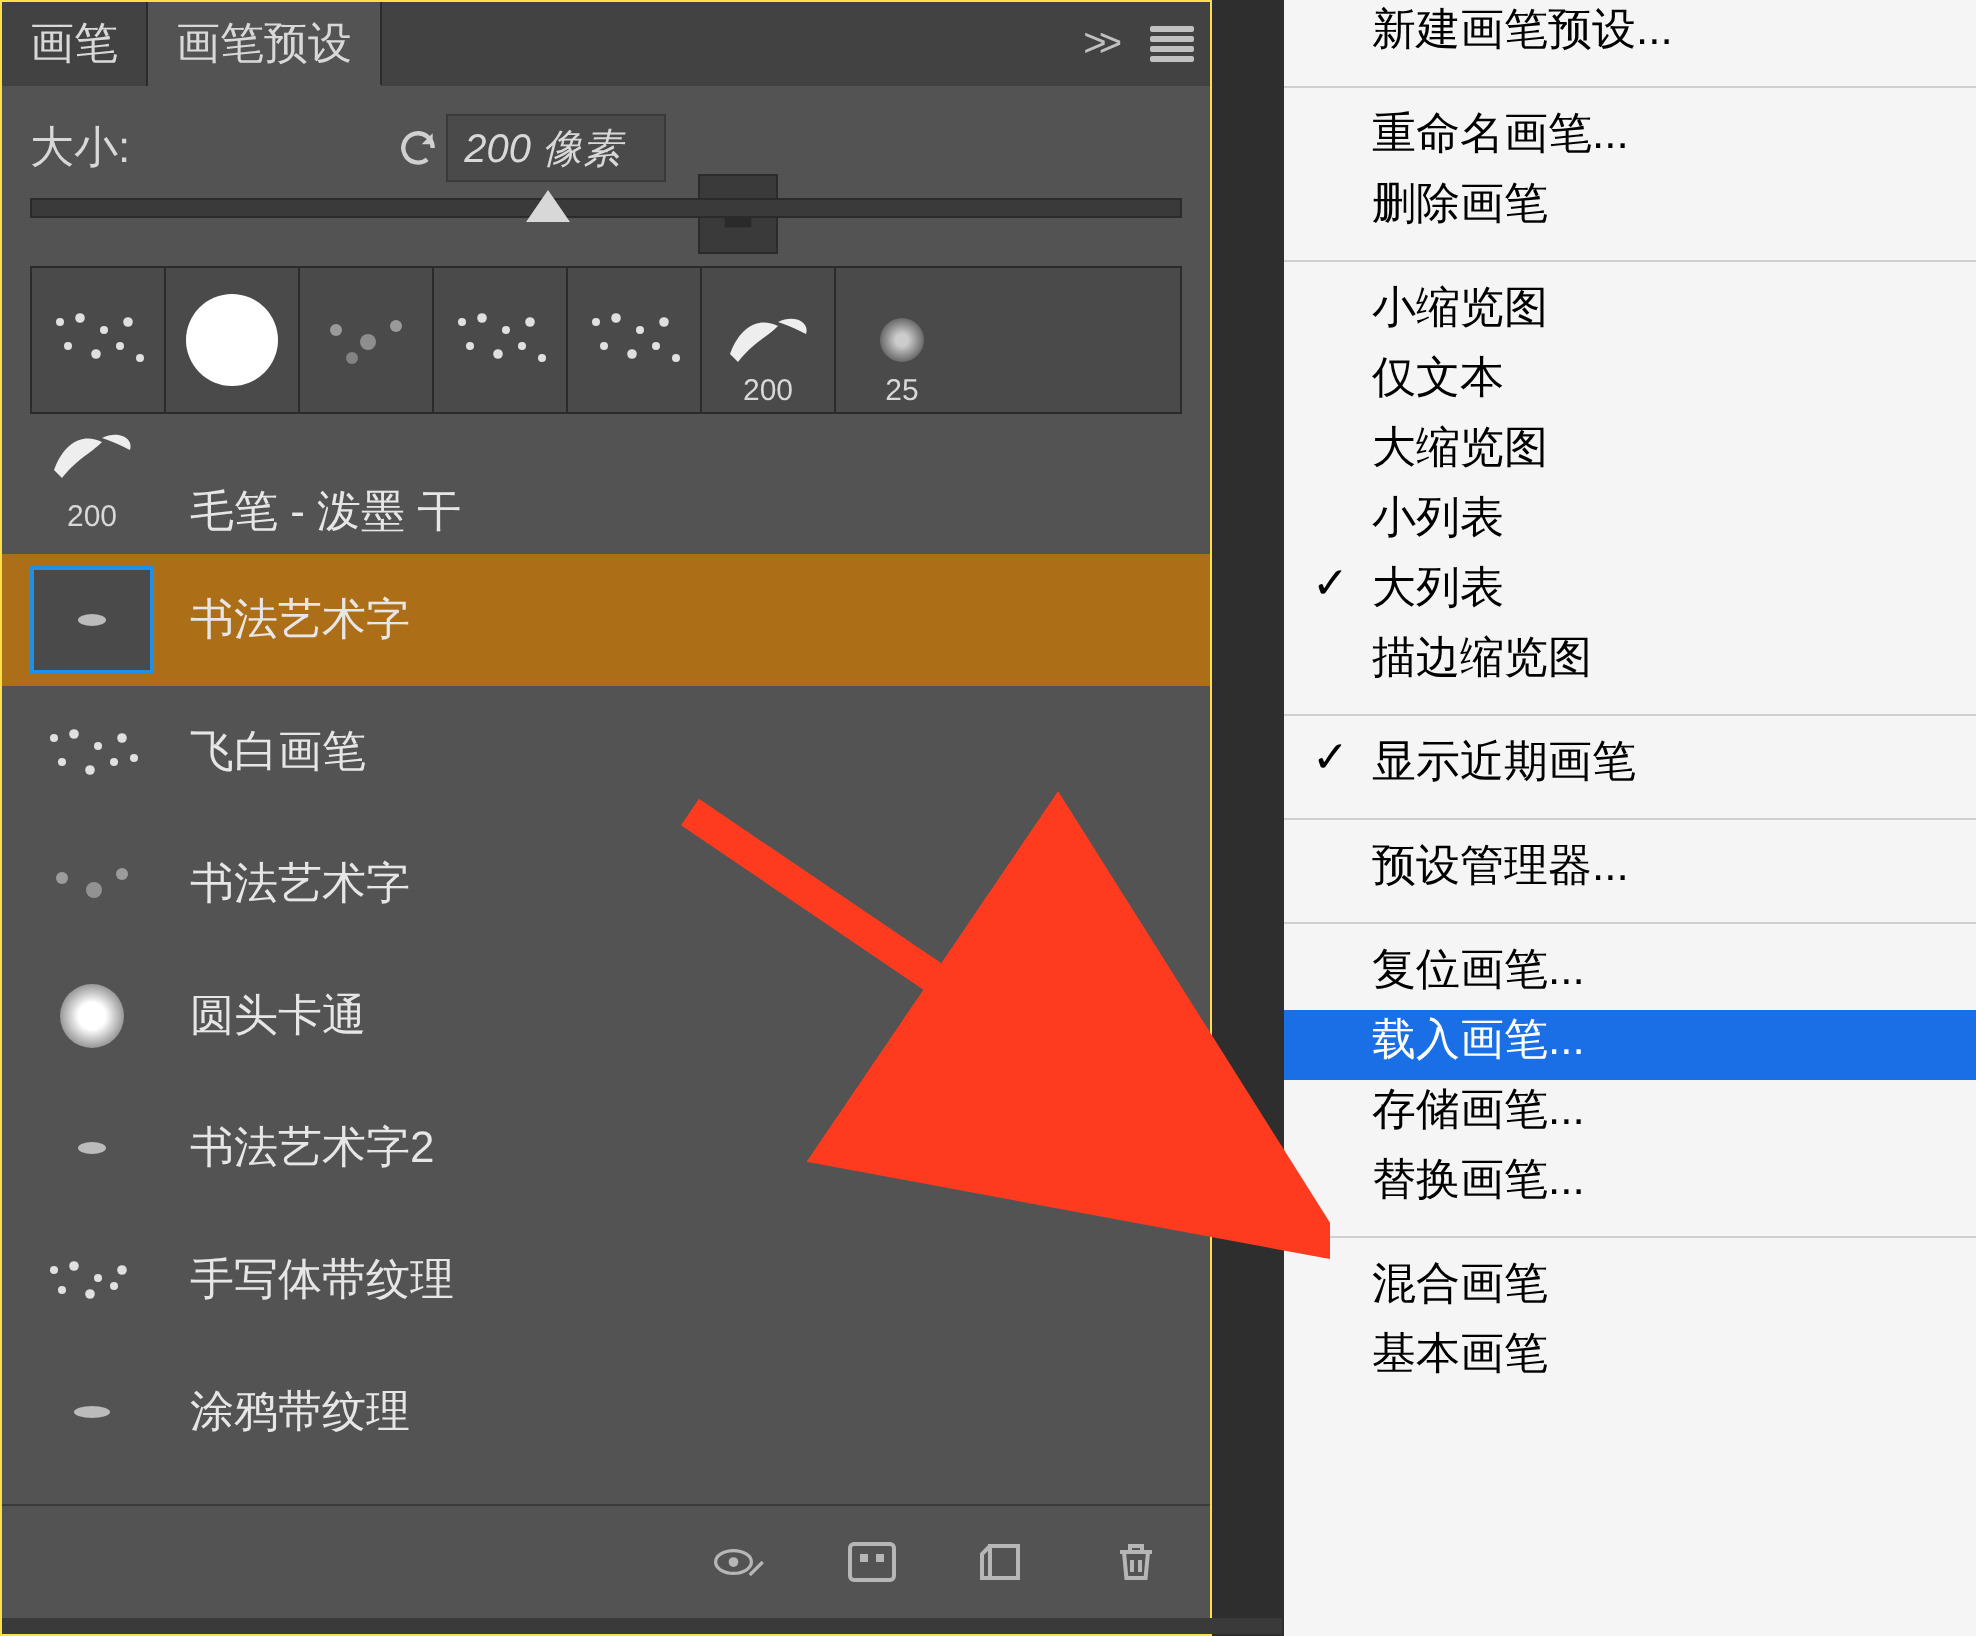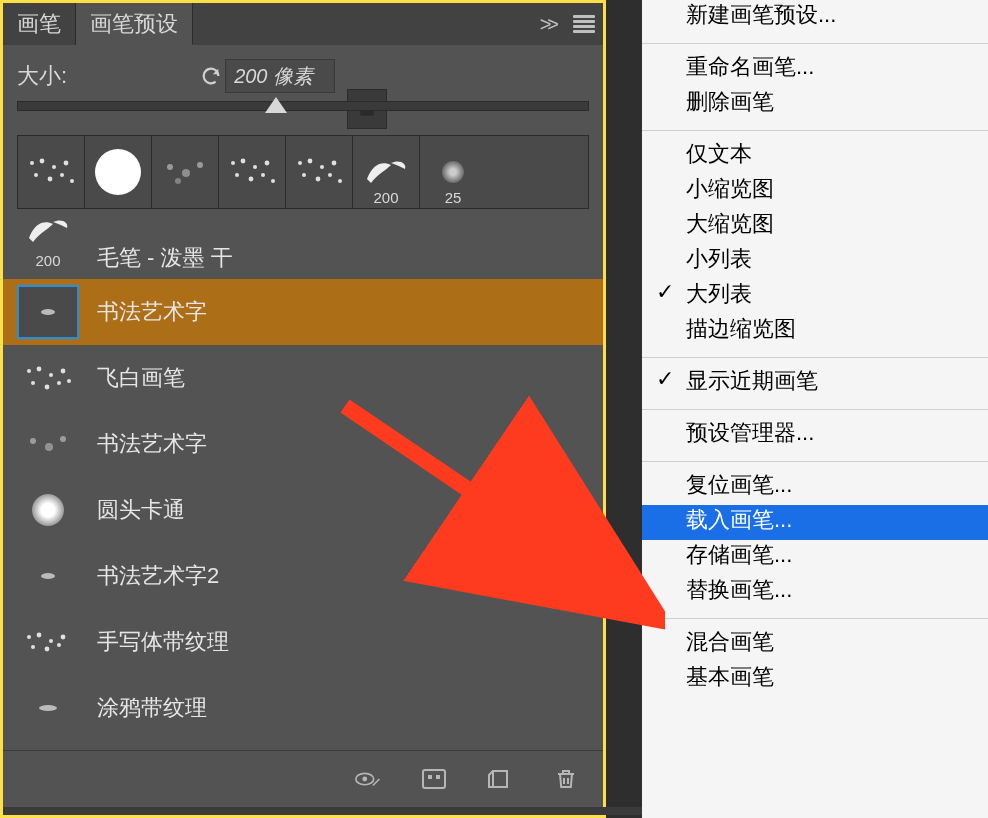--- a/index.html
+++ b/index.html
@@ -1,16 +1,16 @@
 <!DOCTYPE html>
 <html><head>
 <meta charset="utf-8">
 <style>
   html,body{margin:0;padding:0;width:988px;height:818px;background:#2e2e2e;font-family:"Helvetica Neue",Arial,"PingFang SC","Microsoft YaHei",sans-serif;overflow:hidden;color:#d8d8d8;}
-  .panel{position:absolute;left:0;top:0;width:606px;height:818px;background:#535353;border:3px solid #fde047;box-sizing:border-box;}
+  .panel{position:absolute;left:0;top:0;width:606px;height:818px;background:#535353;border:1px solid #fde047;box-sizing:border-box;}
   .tabbar{height:42px;background:#424242;display:flex;align-items:stretch;position:relative;}
   .tab{display:flex;align-items:center;padding:0 14px;font-size:22px;color:#d8d8d8;border-right:1px solid #2b2b2b;cursor:pointer;}
   .tab.inactive{background:#424242;}
   .tab.active{background:#535353;border-bottom:1px solid #535353;}
   .tabbar-right{position:absolute;right:8px;top:0;height:100%;display:flex;align-items:center;gap:18px;}
   .chevrons{font-size:20px;letter-spacing:-4px;color:#c0c0c0;cursor:pointer;}
   .menu-icon{width:22px;height:18px;display:flex;flex-direction:column;justify-content:space-between;cursor:pointer;}
   .menu-icon span{height:3px;background:#c0c0c0;border-radius:1px;}
   .menu-icon span:nth-child(1){width:22px;}
   .menu-icon span:nth-child(2){width:22px;}
@@ -323,24 +323,24 @@
     </div>
     <div class="ctx-sep"></div>
     <div class="ctx-item">
       <span>重命名画笔...</span>
     </div>
     <div class="ctx-item">
       <span>删除画笔</span>
     </div>
     <div class="ctx-sep"></div>
     <div class="ctx-item">
+      <span>小缩览图</span>
+    </div>
+    <div class="ctx-item">
       <span>仅文本</span>
-    </div>
-    <div class="ctx-item">
-      <span>小缩览图</span>
     </div>
     <div class="ctx-item">
       <span>大缩览图</span>
     </div>
     <div class="ctx-item">
       <span>小列表</span>
     </div>
     <div class="ctx-item">
       <span class="check">✓</span>
       <span>大列表</span>

